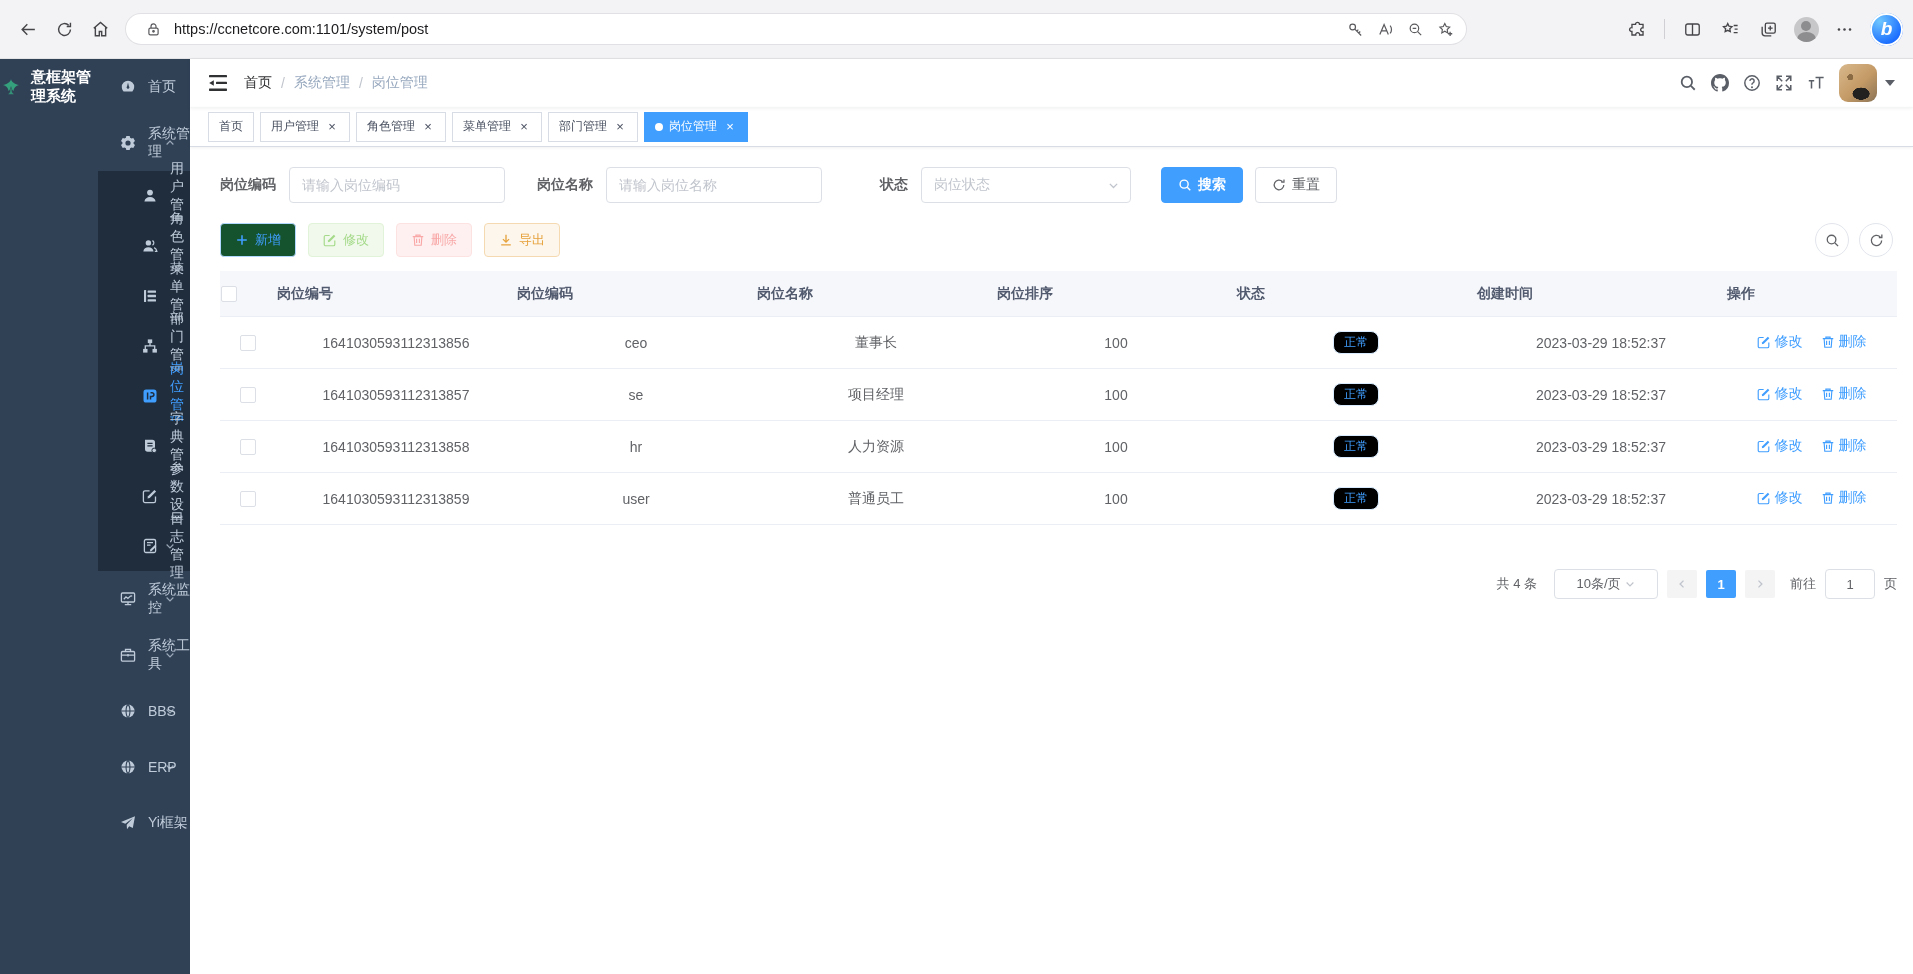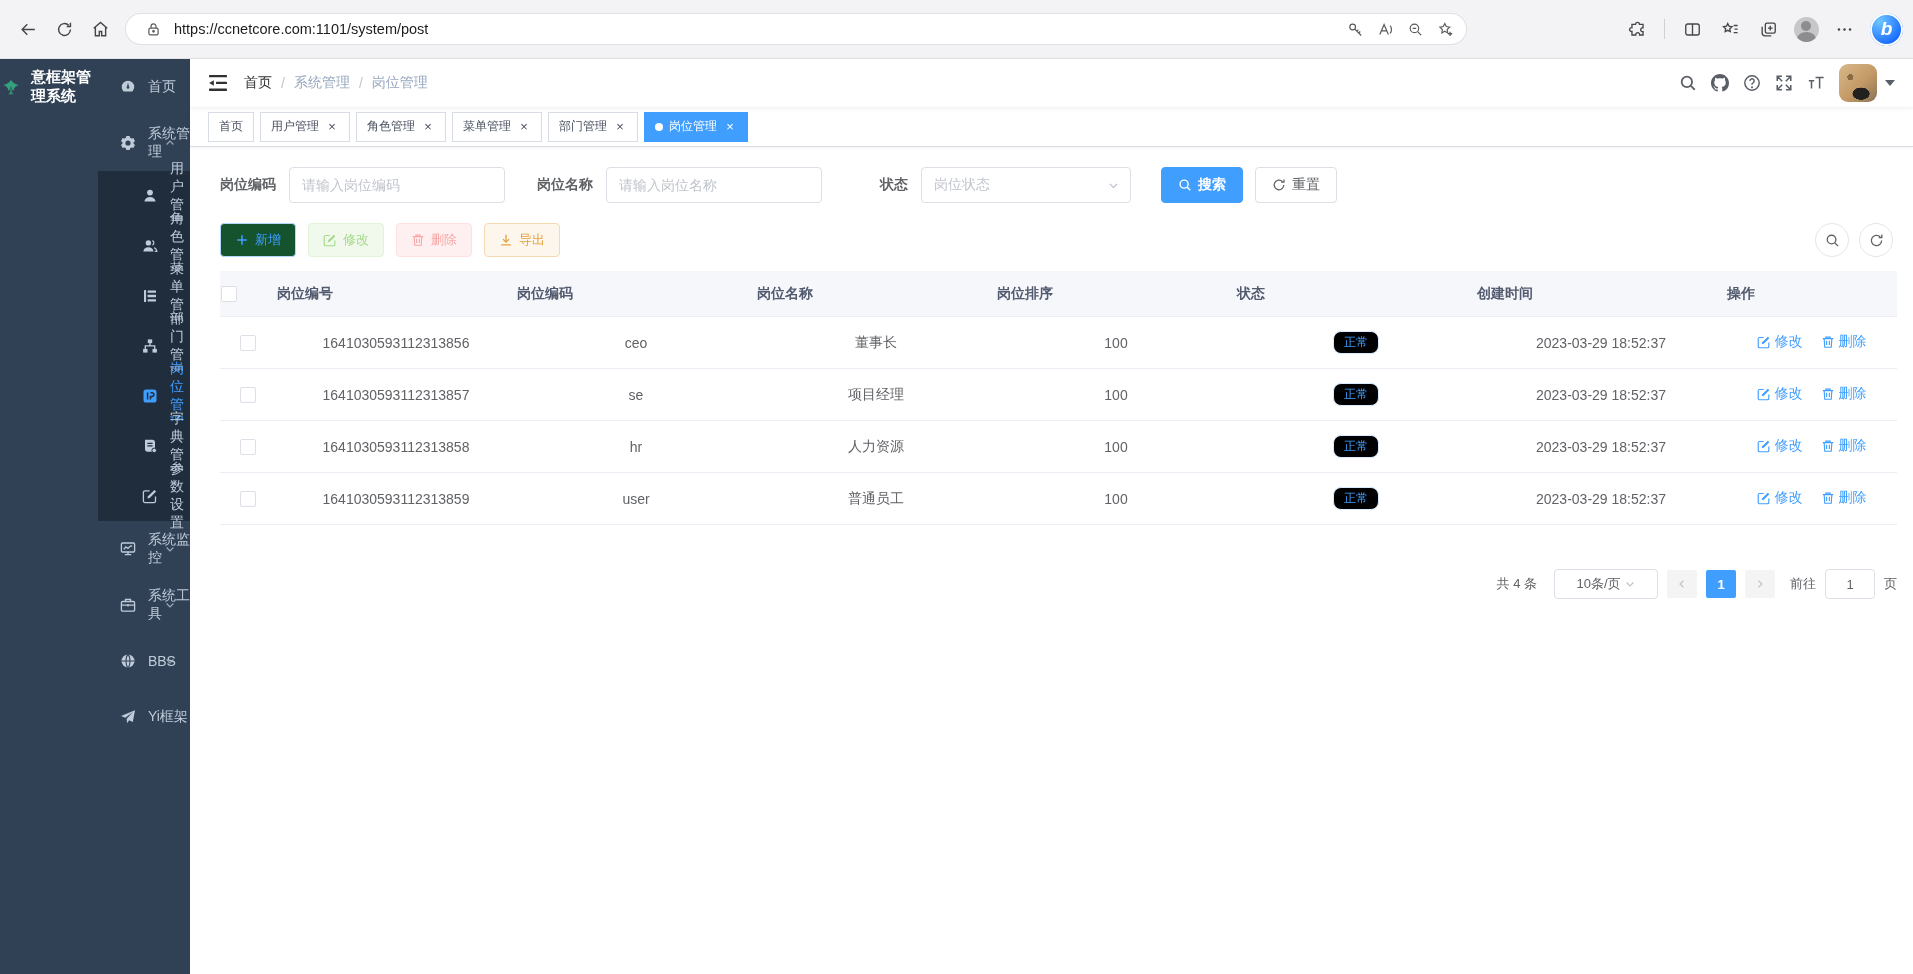--- a/index.html
+++ b/index.html
@@ -303,20 +303,35 @@
           </div>
           <div class="menu-item sub">
             <span class="icon">
               <svg viewBox="0 0 16 16" fill="none" stroke="currentColor" stroke-width="1.3">
                 <path d="M13.5 8.6V13a1.6 1.6 0 0 1-1.6 1.6H3A1.6 1.6 0 0 1 1.4 13V4.4A1.6 1.6 0 0 1 3 2.8h4.6"></path>
                 <path d="M6 8.3l6.4-6.4 1.7 1.7L7.7 10l-2.2.5z" fill="currentColor" stroke="none"></path>
               </svg>
             </span>
             <span class="mi-label">参数设置</span>
           </div>
+          <div class="menu-item sub">
+            <span class="icon">
+              <svg viewBox="0 0 16 16" fill="none" stroke="currentColor" stroke-width="1.3">
+                <rect x="2.4" y="1.5" width="11.2" height="13" rx="1.5"></rect>
+                <path d="M5 4.6h6M5 7.1h3.6"></path>
+                <path d="M8.3 11.6l4.6-4.6 1.4 1.4-4.6 4.6-1.8.4z" fill="currentColor" stroke="none"></path>
+              </svg>
+            </span>
+            <span class="mi-label">日志管理</span>
+            <span class="icon mi-chevron">
+              <svg viewBox="0 0 16 16" fill="none" stroke="currentColor" stroke-width="1.6">
+                <path d="M3.5 6 8 10.5 12.5 6"></path>
+              </svg>
+            </span>
+          </div>
           <div class="menu-item top">
             <span class="icon">
               <svg viewBox="0 0 16 16" fill="none" stroke="currentColor" stroke-width="1.3">
                 <rect x="1.4" y="2" width="13.2" height="9" rx="1"></rect>
                 <path d="M3.8 8.3 6 5.8l1.9 1.6 2.6-2.3 1.7-.2"></path>
                 <path d="M8 11v2.4M4.8 13.6h6.4"></path>
               </svg>
             </span>
             <span class="mi-label">系统监控</span>
             <span class="icon mi-chevron">
@@ -340,20 +355,34 @@
             </span>
           </div>
           <div class="menu-item top">
             <span class="icon">
               <svg viewBox="0 0 16 16">
                 <circle cx="8" cy="8" r="6.5" fill="currentColor"></circle>
                 <path d="M1.5 8h13M8 1.5c-2.6 2-2.6 11 0 13M8 1.5c2.6 2 2.6 11 0 13" stroke="#304156" stroke-width="1.1" fill="none"></path>
               </svg>
             </span>
             <span class="mi-label">BBS</span>
+            <span class="icon mi-chevron">
+              <svg viewBox="0 0 16 16" fill="none" stroke="currentColor" stroke-width="1.6">
+                <path d="M3.5 6 8 10.5 12.5 6"></path>
+              </svg>
+            </span>
+          </div>
+          <div class="menu-item top">
+            <span class="icon">
+              <svg viewBox="0 0 16 16">
+                <circle cx="8" cy="8" r="6.5" fill="currentColor"></circle>
+                <path d="M1.5 8h13M8 1.5c-2.6 2-2.6 11 0 13M8 1.5c2.6 2 2.6 11 0 13" stroke="#304156" stroke-width="1.1" fill="none"></path>
+              </svg>
+            </span>
+            <span class="mi-label">ERP</span>
             <span class="icon mi-chevron">
               <svg viewBox="0 0 16 16" fill="none" stroke="currentColor" stroke-width="1.6">
                 <path d="M3.5 6 8 10.5 12.5 6"></path>
               </svg>
             </span>
           </div>
           <div class="menu-item top">
             <span class="icon">
               <svg viewBox="0 0 16 16" fill="currentColor">
                 <path d="M15 1.3 1 7.1l4.3 1.6L12.9 3 6.7 9.7l.3 4.5 2.2-3 3.6 1.8z"></path>

